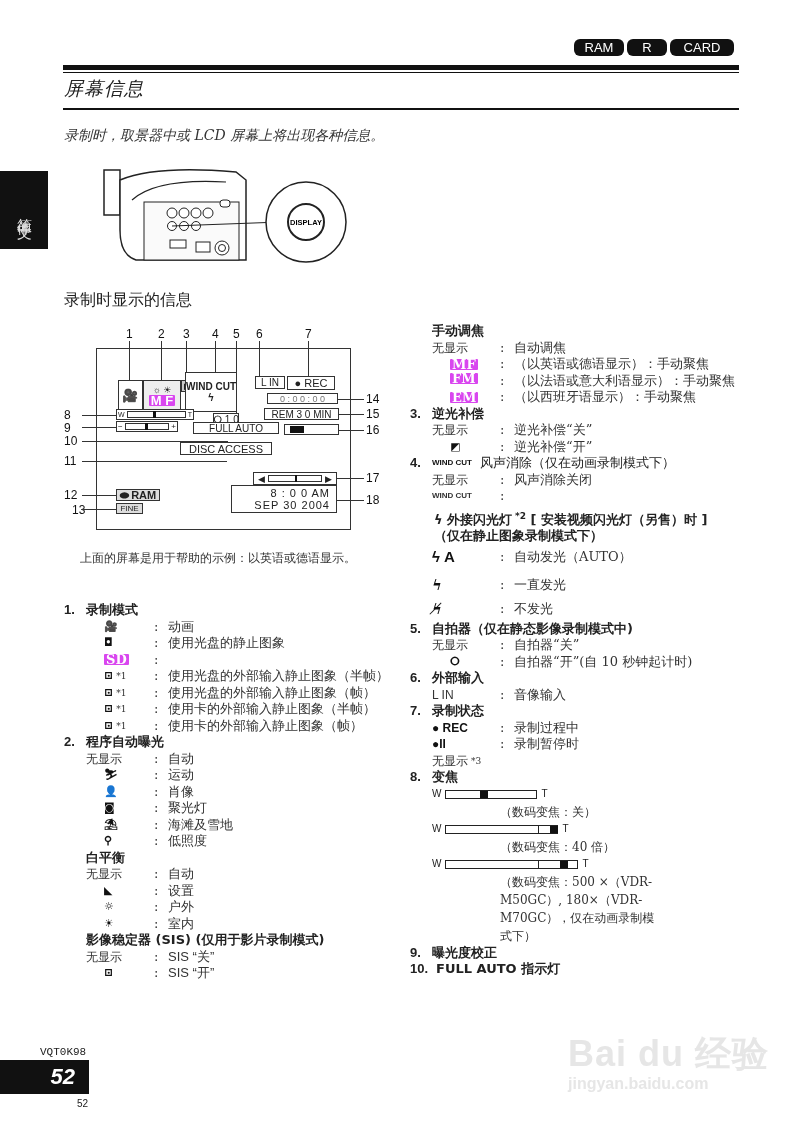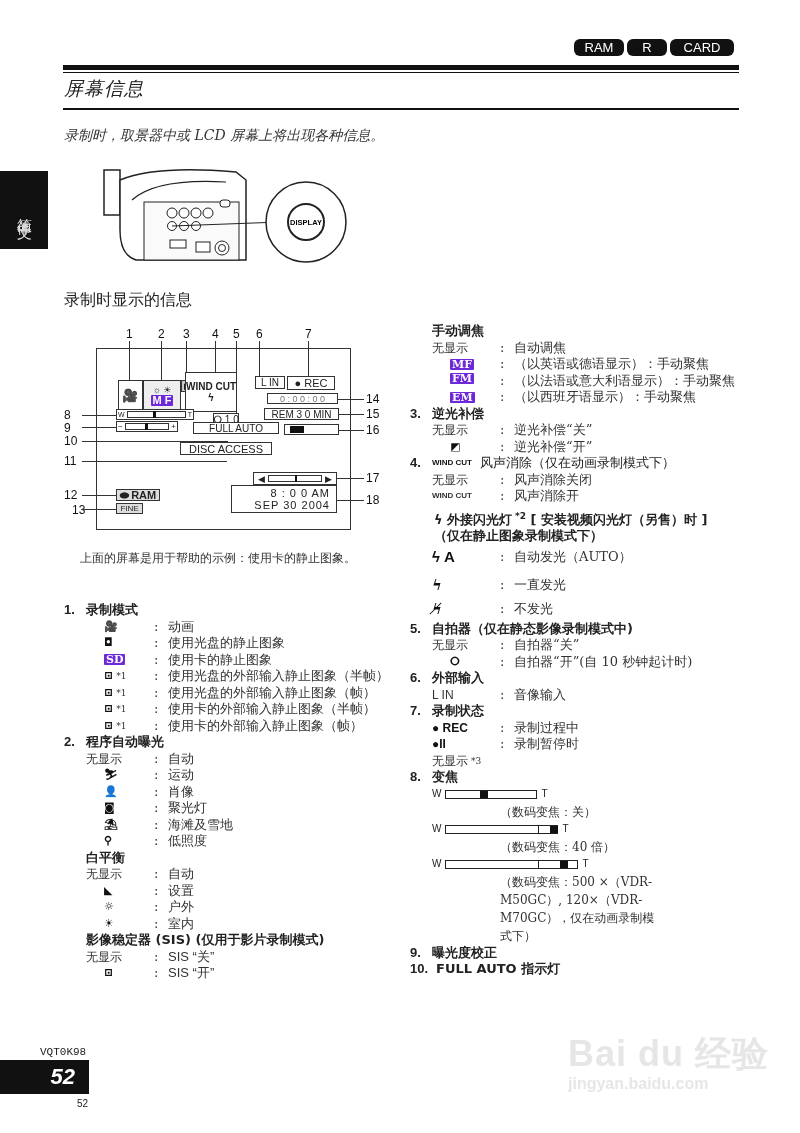--- a/index.html
+++ b/index.html
@@ -36,21 +36,21 @@
   .list { position: absolute; font-size: 13px; line-height: 16.5px; }
   .list .h { font-family: "DejaVu Sans", sans-serif; font-weight: bold; display: flex; }
   .list .h .n { font-family: "Liberation Sans", sans-serif; font-weight: bold; width: 22px; }
   .list .sub { padding-left: 22px; font-family: "DejaVu Sans", sans-serif; font-weight: bold; }
   .row { display: flex; padding-left: 22px; }
   .row .k { width: 68px; flex: none; font-size: 12px; color: #333; display: flex; align-items: center; }
   .row .k.ind { padding-left: 18px; }
   .row .c { width: 14px; flex: none; color: #333; }
   .row .v { flex: 1; color: #333; }
   .ico { display: inline-block; font-size: 11px; font-weight: bold; color: #111; }
-  .ico.blk { background: #6d28d9; color: #fff; padding: 0 2px; font-size: 11px; line-height: 11px; border-radius: 1px; }
+  .ico.blk { background: #d946ef; color: #fff; padding: 0 2px; font-size: 13px; line-height: 11px; border-radius: 1px; }
   .sup { font-size: 9px; vertical-align: super; margin-left: 3px; }
 
   .zoombar { display: flex; align-items: center; padding-left: 22px; height: 17px; font-family: "Liberation Sans", sans-serif; font-size: 10px; }
   .zoombar .bar { position: relative; height: 9px; border: 1px solid #222; margin: 0 4px; }
   .zoombar .knob { position: absolute; top: 0; height: 7px; width: 8px; background: #111; }
   .zoombar .tick { position: absolute; top: 0; height: 7px; width: 1px; background: #222; }
   .zcap { padding-left: 90px; font-size: 12px; color: #333; line-height: 18px; }
 
   
   .code { position: absolute; left: 40px; top: 1046px; font-family: Liberation Mono, monospace; font-size: 11px; }
@@ -181,21 +181,21 @@
   <div class="num" style="left:306px;top:82px">15</div>
   <div class="num" style="left:306px;top:98px">16</div>
   <div class="num" style="left:306px;top:146px">17</div>
   <div class="num" style="left:306px;top:168px">18</div>
   <div class="line" style="left:278px;top:74px;width:26px;height:1px"></div>
   <div class="line" style="left:279px;top:89px;width:25px;height:1px"></div>
   <div class="line" style="left:279px;top:105px;width:25px;height:1px"></div>
   <div class="line" style="left:277px;top:153px;width:27px;height:1px"></div>
   <div class="line" style="left:277px;top:175px;width:27px;height:1px"></div>
 </div>
-<div class="caption">上面的屏幕是用于帮助的示例：使用卡的静止图象。</div>
+<div class="caption">上面的屏幕是用于帮助的示例：以英语或德语显示。</div>
 
 <div class="list" style="left:64px;top:602px;width:340px">
   <div class="h">
       <span class="n">1.</span>
       <span>录制模式</span>
     </div>
   <div class="row">
       <span class="k ind">
         <span class="ico">🎥</span>
       </span>
@@ -207,21 +207,20 @@
         <span class="ico">◘</span>
       </span>
       <span class="c">:</span>
       <span class="v">使用光盘的静止图象</span>
     </div>
   <div class="row">
       <span class="k ind">
         <span class="ico blk">SD</span>
       </span>
       <span class="c">:</span>
-      <span class="v">使用卡的静止图象</span>
     </div>
   <div class="row">
       <span class="k ind">
         <span class="ico">⊡</span>
         <span class="sup">*1</span>
       </span>
       <span class="c">:</span>
       <span class="v">使用光盘的外部输入静止图象（半帧）</span>
     </div>
   <div class="row">
@@ -389,21 +388,20 @@
       <span style="font-weight:normal">风声消除（仅在动画录制模式下）</span>
     </div>
   <div class="row">
       <span class="k">无显示</span>
       <span class="c">:</span>
       <span class="v">风声消除关闭</span>
     </div>
   <div class="row">
       <span class="k" style="font-size:8px;font-weight:bold;font-family:'Liberation Sans',sans-serif">WIND CUT</span>
       <span class="c">:</span>
-      <span class="v">风声消除开</span>
     </div>
   <div class="sub" style="padding-left:24px;margin-top:3px"><span>ϟ </span><span>外接闪光灯</span><span class="sup">*2</span> <span>[ 安装视频闪光灯（另售）时 ]</span></div>
   <div class="sub" style="padding-left:24px;margin-bottom:4px">（仅在静止图象录制模式下）</div>
   <div class="row" style="height:24px;align-items:flex-start">
       <span class="k">
         <span class="ico sans" style="font-size:15px">ϟ A</span>
       </span>
       <span class="c">:</span>
       <span class="v">自动发光（AUTO）</span>
     </div>
@@ -492,21 +490,21 @@
     </div>
   <div class="zcap">（数码变焦：40 倍）</div>
   <div class="zoombar">
       <span>W</span>
       <span class="bar" style="width:133px">
         <span class="tick" style="left:92px"></span>
         <span class="knob" style="left:114px"></span>
       </span>
       <span>T</span>
     </div>
-  <div class="zcap" style="width:250px">（数码变焦：500 ×（VDR-M50GC）, 120×（VDR-M70GC），仅在动画录制模式下）</div>
+  <div class="zcap" style="width:250px">（数码变焦：500 ×（VDR-M50GC）, 180×（VDR-M70GC），仅在动画录制模式下）</div>
 
   <div class="h">
       <span class="n">9.</span>
       <span>曝光度校正</span>
     </div>
   <div class="h">
       <span class="n" style="width:26px">10.</span>
       <span>FULL AUTO 指示灯</span>
     </div>
 </div>

